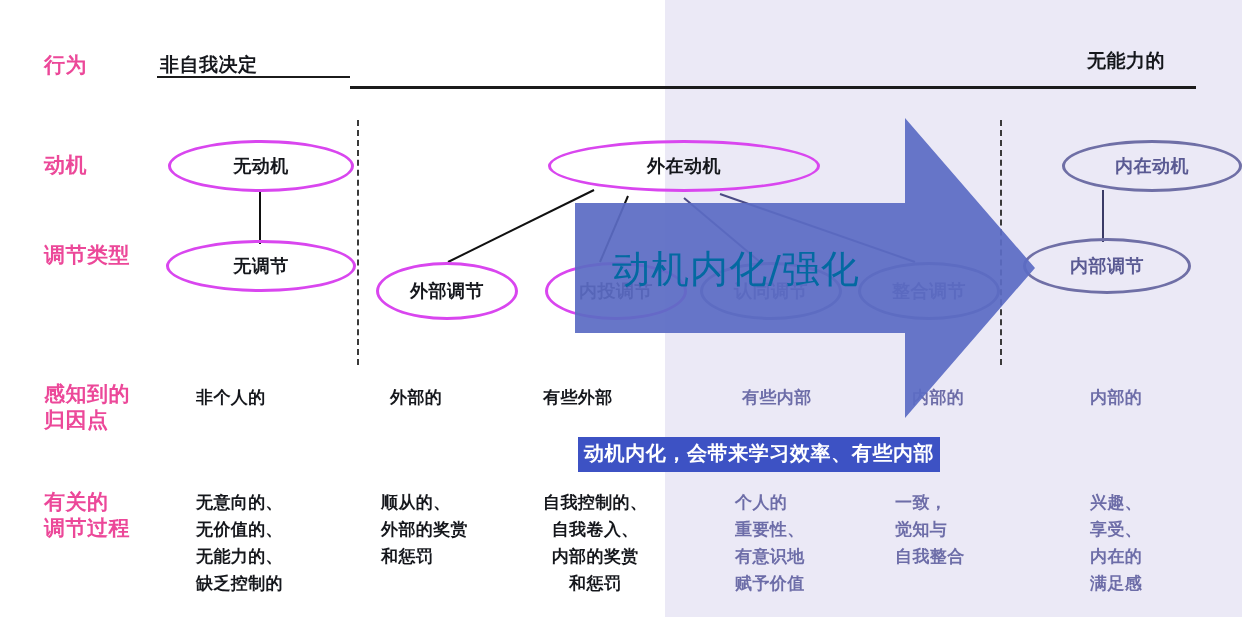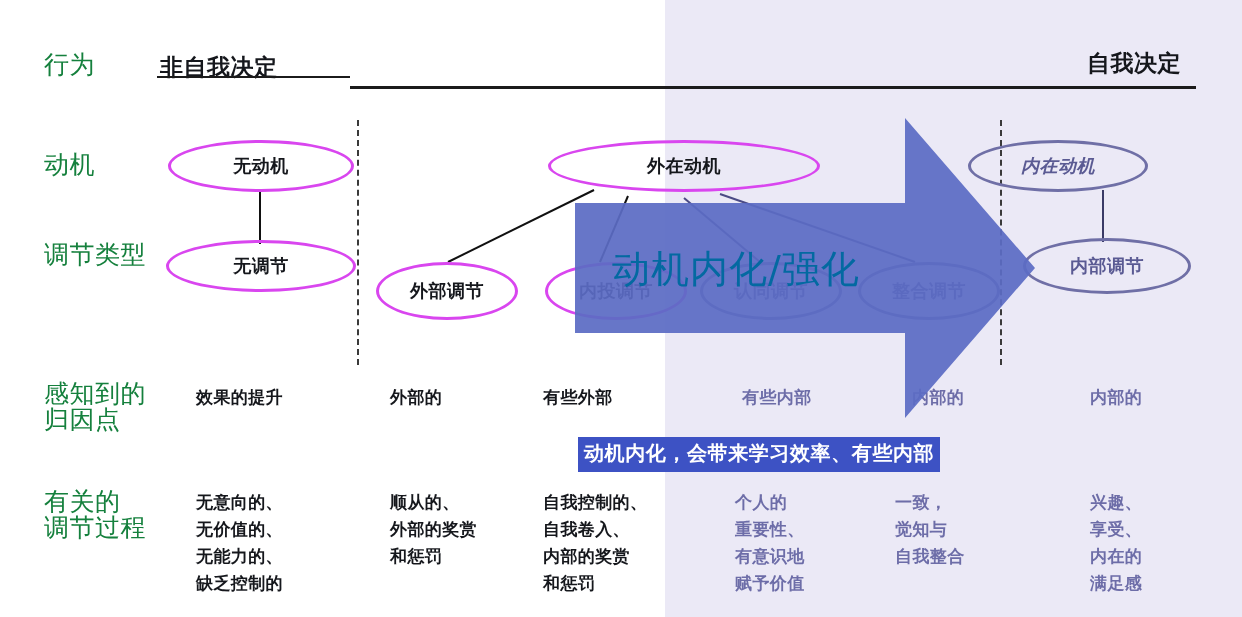--- a/index.html
+++ b/index.html
@@ -23,35 +23,35 @@
     left: 665px;
     top: 0px;
     width: 577px;
     height: 617px;
     background: #e7e5f5;
     opacity: 0.85;
   }
   
   .row-label {
     position: absolute;
-    color: #15803d;
-    font-size: 25px;
-    font-weight: 400;
+    color: #ec4899;
+    font-size: 21px;
+    font-weight: 700;
     line-height: 26px;
     letter-spacing: 0.5px;
     white-space: pre-line;
   }
   
   .axis-line {
     position: absolute;
     background: #1b1b1b;
   }
   .axis-text {
     position: absolute;
-    font-size: 23px;
+    font-size: 19px;
     font-weight: 700;
     color: #15171c;
     letter-spacing: 0.5px;
     text-align: right;
   }
   
   .dashed {
     position: absolute;
     width: 0;
     border-left: 2px dashed #3a3a3a;
@@ -135,65 +135,65 @@
 
   <div class="row-label" style="left:44px; top:52px;">行为</div>
   <div class="row-label" style="left:44px; top:152px;">动机</div>
   <div class="row-label" style="left:44px; top:242px;">调节类型</div>
   <div class="row-label" style="left:44px; top:381px;">感知到的
 归因点</div>
   <div class="row-label" style="left:44px; top:489px;">有关的
 调节过程</div>
 
   <div class="axis-text" style="left:160px; top:52px;">非自我决定</div>
-  <div class="axis-text" style="left:1087px; top:48px;">自我决定</div>
+  <div class="axis-text" style="left:1087px; top:48px;">无能力的</div>
   <div class="axis-line" style="left:157px; top:76px; width:193px; height:2px;"></div>
   <div class="axis-line" style="left:350px; top:86px; width:846px; height:3px;"></div>
 
   <div class="dashed" style="left:357px; top:120px; height:245px;"></div>
   <div class="dashed" style="left:1000px; top:120px; height:245px;"></div>
 
   <svg id="connectors" width="1242" height="617">
 
     <line x1="260" y1="191" x2="260" y2="244" stroke="#111111" stroke-width="2"></line>
 
     <line x1="594" y1="190" x2="448" y2="262" stroke="#111111" stroke-width="2"></line>
     <line x1="628" y1="196" x2="600" y2="262" stroke="#111111" stroke-width="2"></line>
     <line x1="684" y1="198" x2="760" y2="262" stroke="#4b4b85" stroke-width="2"></line>
     <line x1="720" y1="194" x2="915" y2="262" stroke="#4b4b85" stroke-width="2"></line>
 
     <line x1="1103" y1="190" x2="1103" y2="242" stroke="#3a3a66" stroke-width="2"></line>
   </svg>
 
   <div class="ellipse" style="left:168px; top:140px; width:186px; height:52px;">无动机</div>
   <div class="ellipse" style="left:548px; top:140px; width:272px; height:52px;">外在动机</div>
-  <div class="ellipse faded" style="left:968px; top:140px; width:180px; height:52px;font-style:italic;">内在动机</div>
+  <div class="ellipse faded" style="left:1062px; top:140px; width:180px; height:52px;">内在动机</div>
 
   <div class="ellipse" style="left:166px; top:240px; width:190px; height:52px;">无调节</div>
   <div class="ellipse" style="left:376px; top:262px; width:142px; height:58px;">外部调节</div>
   <div class="ellipse" style="left:545px; top:262px; width:142px; height:58px;">内投调节</div>
   <div class="ellipse faded" style="left:700px; top:262px; width:142px; height:58px;">认同调节</div>
   <div class="ellipse faded" style="left:858px; top:262px; width:142px; height:58px;">整合调节</div>
   <div class="ellipse faded" style="left:1023px; top:238px; width:168px; height:56px;">内部调节</div>
 
-  <div class="col-text" style="left:196px; top:384px;">效果的提升</div>
+  <div class="col-text" style="left:196px; top:384px;">非个人的</div>
   <div class="col-text" style="left:390px; top:384px;">外部的</div>
   <div class="col-text" style="left:543px; top:384px;">有些外部</div>
   <div class="col-text faded" style="left:742px; top:384px;">有些内部</div>
   <div class="col-text faded" style="left:912px; top:384px;">内部的</div>
   <div class="col-text faded" style="left:1090px; top:384px;">内部的</div>
 
   <div class="col-text" style="left:196px; top:489px;">无意向的、
 无价值的、
 无能力的、
 缺乏控制的</div>
-  <div class="col-text" style="left:390px; top:489px;">顺从的、
+  <div class="col-text" style="left:381px; top:489px;">顺从的、
 外部的奖赏
 和惩罚</div>
-  <div class="col-text" style="left:543px; top:489px;">自我控制的、
+  <div class="col-text" style="left:543px; top:489px;text-align:center;">自我控制的、
 自我卷入、
 内部的奖赏
 和惩罚</div>
   <div class="col-text faded" style="left:735px; top:489px;">个人的
 重要性、
 有意识地
 赋予价值</div>
   <div class="col-text faded" style="left:895px; top:489px;">一致，
 觉知与
 自我整合</div>

